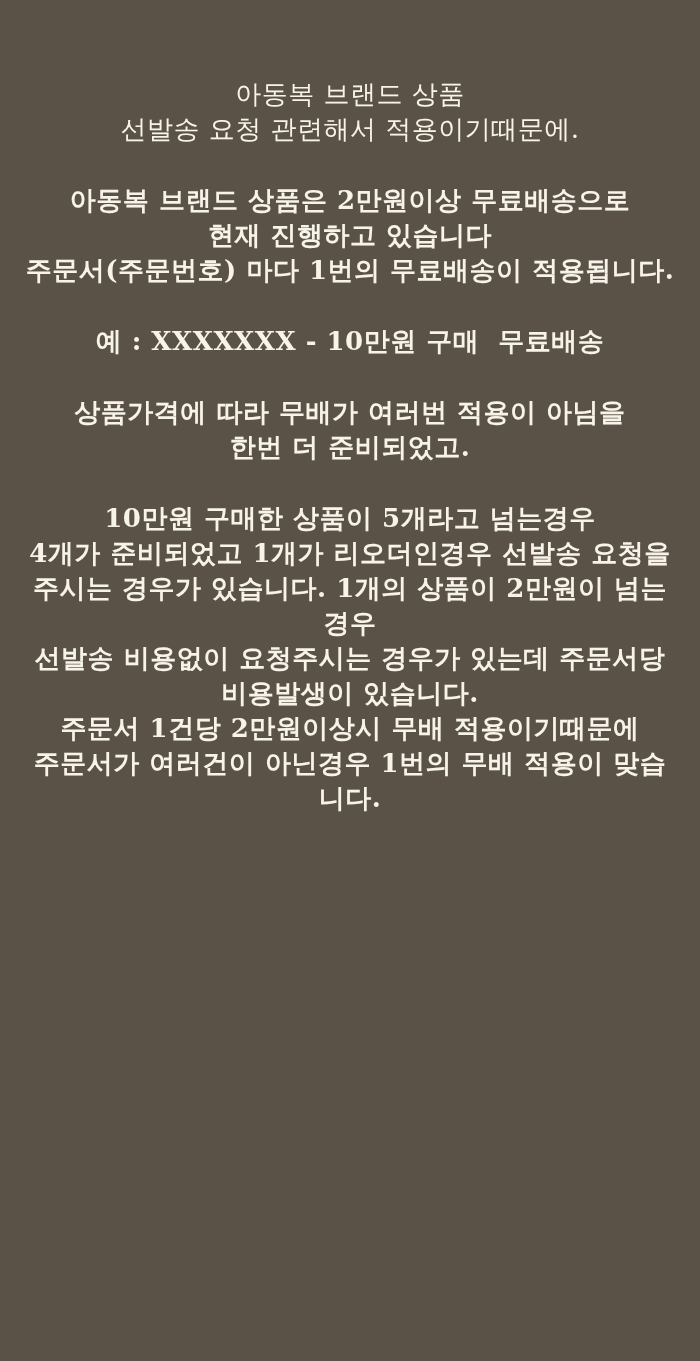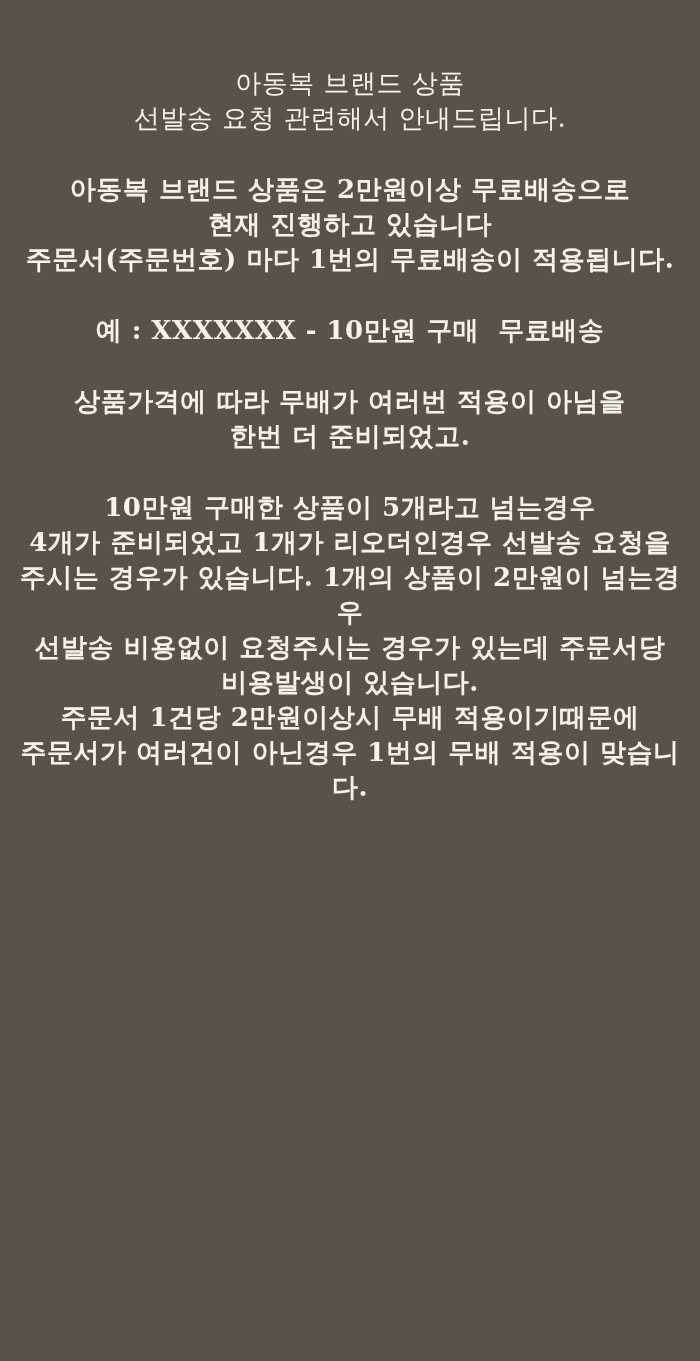--- a/index.html
+++ b/index.html
@@ -17,41 +17,41 @@
     width: 700px;
     padding: 63px 8px 0;
     text-align: center;
     color: #f7f3e9;
     font-family: "DejaVu Serif", "Liberation Serif", serif;
     font-size: 26px;
     line-height: 35px;
     letter-spacing: 0.5px;
   }
   .para {
-    margin: 3px;
+    margin: 14px;
   }
   .para + .para {
     margin-top: 36px;
     font-weight: bold;
   }
   .para.big-gap {
     margin-top: 68px;
   }
   .line {
     white-space: pre-wrap;
   }
 </style>
 </head>
 <body style="background: rgb(90, 82, 70);">
 
 <main class="notice" style="color: rgb(247, 243, 233);">
 
   <section class="para">
     <div class="line">아동복 브랜드 상품</div>
-    <div class="line">선발송 요청 관련해서 안내드립니다.</div>
+    <div class="line">선발송 요청 관련해서 적용이기때문에.</div>
   </section>
 
   <section class="para">
     <div class="line">아동복 브랜드 상품은 2만원이상 무료배송으로</div>
     <div class="line">현재 진행하고 있습니다</div>
     <div class="line">주문서(주문번호) 마다 1번의 무료배송이 적용됩니다.</div>
   </section>
 
   <section class="para">
     <div class="line">예 : XXXXXXX - 10만원 구매  무료배송</div>

